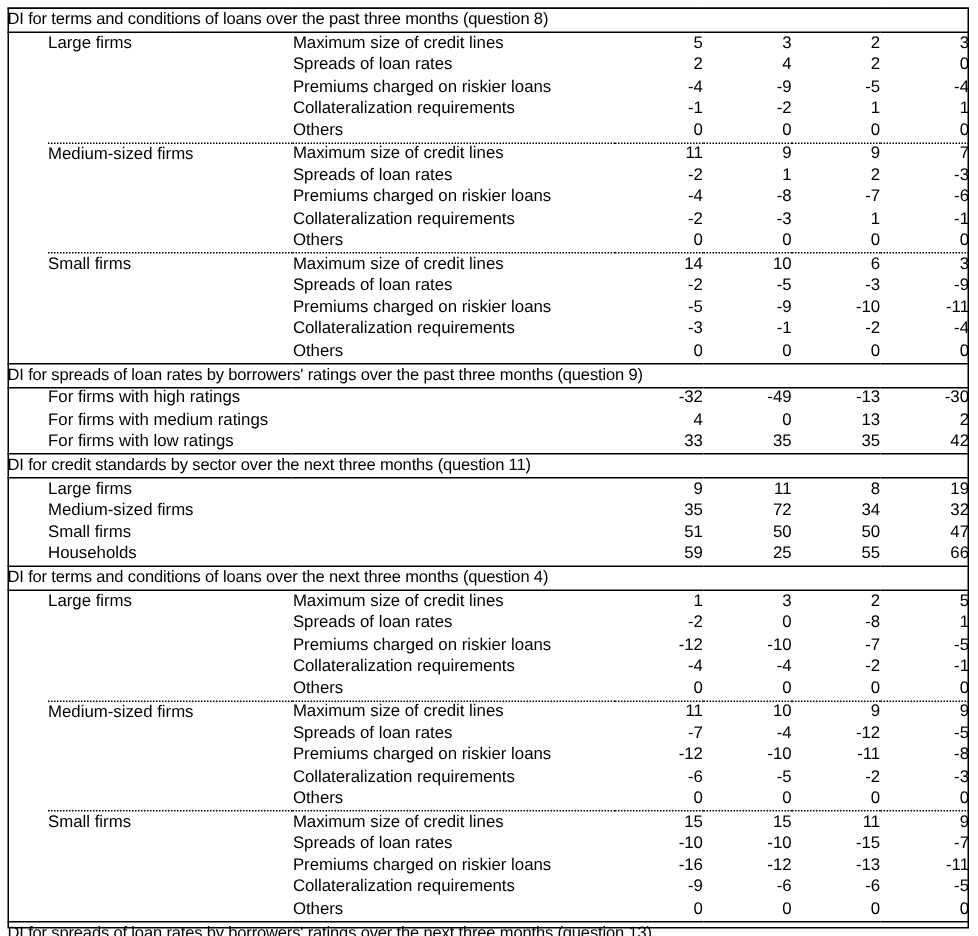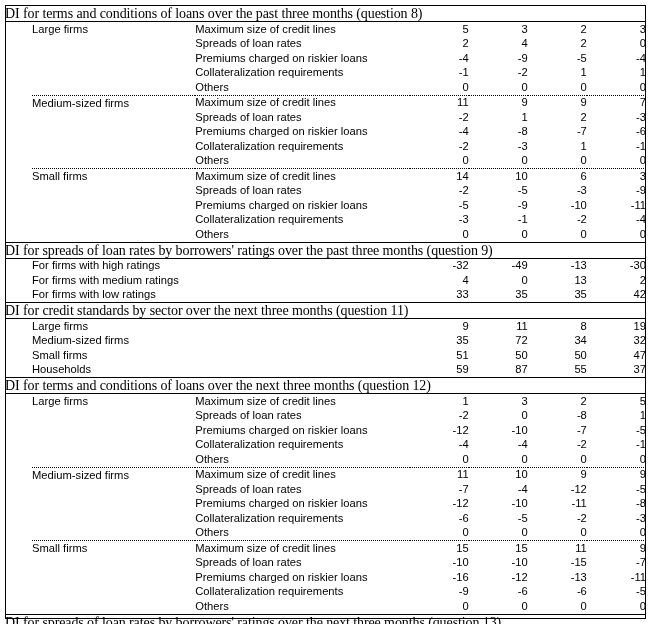--- a/index.html
+++ b/index.html
@@ -57,23 +57,22 @@
 
   
   tr.sect-row td {
     height: 15px;
     border-top: 1px solid #fca5a5;
     border-bottom: 1px solid #000;
   }
   tr.sect-first td { border-top: 1px solid #000; }
   .sect-title {
     padding-left: 3px;
-    font-size: 14px;
+    font-size: 11px;
     letter-spacing: -0.1px;
-    font-family: Liberation Serif, serif;
   }
 
   
   .c-gutter  { width: 27px; }
   .c-group   { width: 163px; }
   .c-item    { width: 214px; }
   .c-wide    { width: 377px; }
   .c-num     { width: 59px; }
 
   .ind-left  { border-left: 1px solid #000; }
@@ -285,26 +284,26 @@
           <td class="c-wide ind-left widetext" colspan="2"><span>Small firms</span></td>
           <td class="c-num numtext thick-left"><span>51</span></td>
           <td class="c-num numtext"><span>50</span></td>
           <td class="c-num numtext"><span>50</span></td>
           <td class="c-num numtext"><span>47</span></td>
         </tr>
         <tr class="sect-end">
           <td class="c-gutter"></td>
           <td class="c-wide ind-left widetext" colspan="2"><span>Households</span></td>
           <td class="c-num numtext thick-left"><span>59</span></td>
-          <td class="c-num numtext"><span>87</span></td>
+          <td class="c-num numtext"><span>25</span></td>
           <td class="c-num numtext"><span>55</span></td>
-          <td class="c-num numtext"><span>37</span></td>
+          <td class="c-num numtext"><span>66</span></td>
         </tr>
         <tr class="sect-row">
-          <td colspan="7" class="sect-title">DI for terms and conditions of loans over the next three months (question 12)</td>
+          <td colspan="7" class="sect-title">DI for terms and conditions of loans over the next three months (question 4)</td>
         </tr>
         <tr>
           <td class="c-gutter"></td>
           <td class="c-group ind-left grouptext" rowspan="5" style="vertical-align: top; padding-top: 1px; border-bottom: 1px dotted rgb(0, 0, 0);"><span>Large firms</span></td>
           <td class="c-item dot-left itemtext"><span>Maximum size of credit lines</span></td>
           <td class="c-num numtext thick-left"><span>1</span></td>
           <td class="c-num numtext"><span>3</span></td>
           <td class="c-num numtext"><span>2</span></td>
           <td class="c-num numtext"><span>5</span></td>
         </tr>

